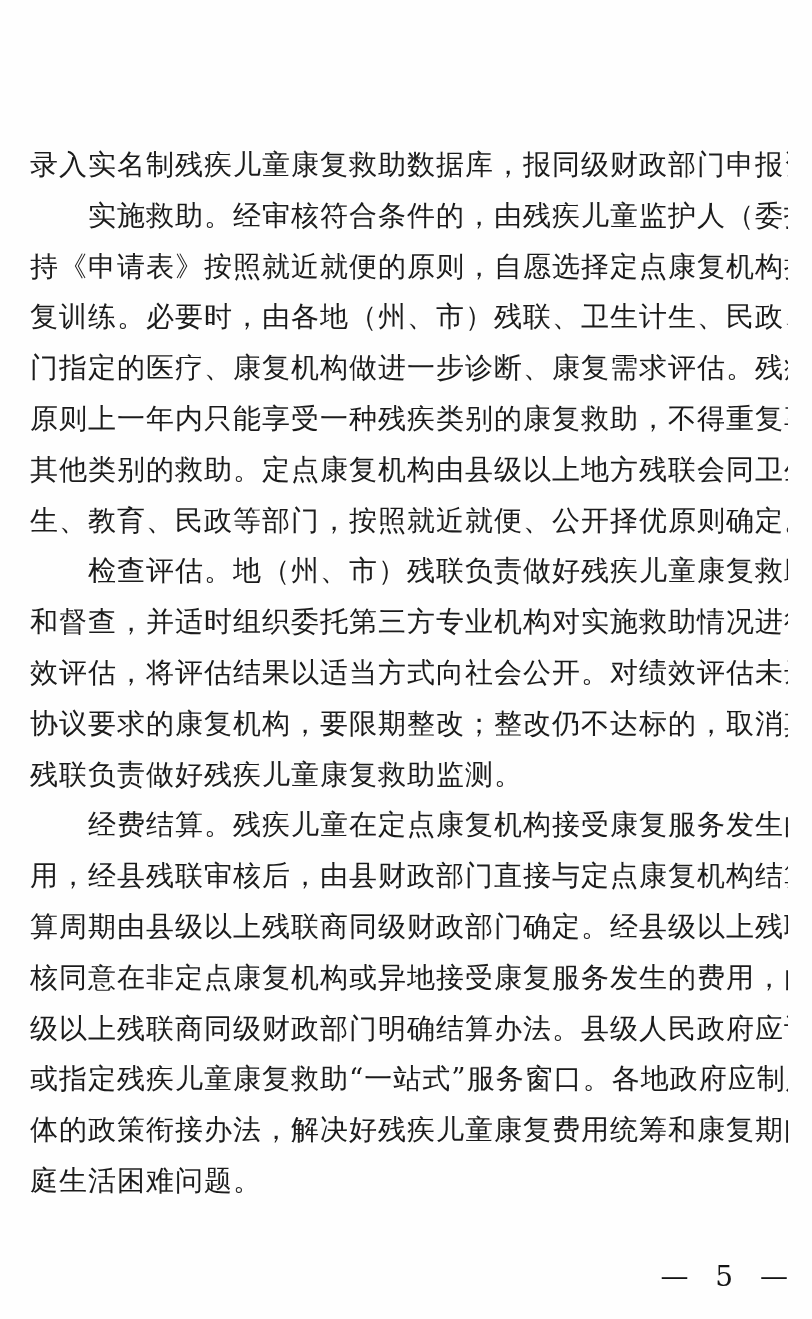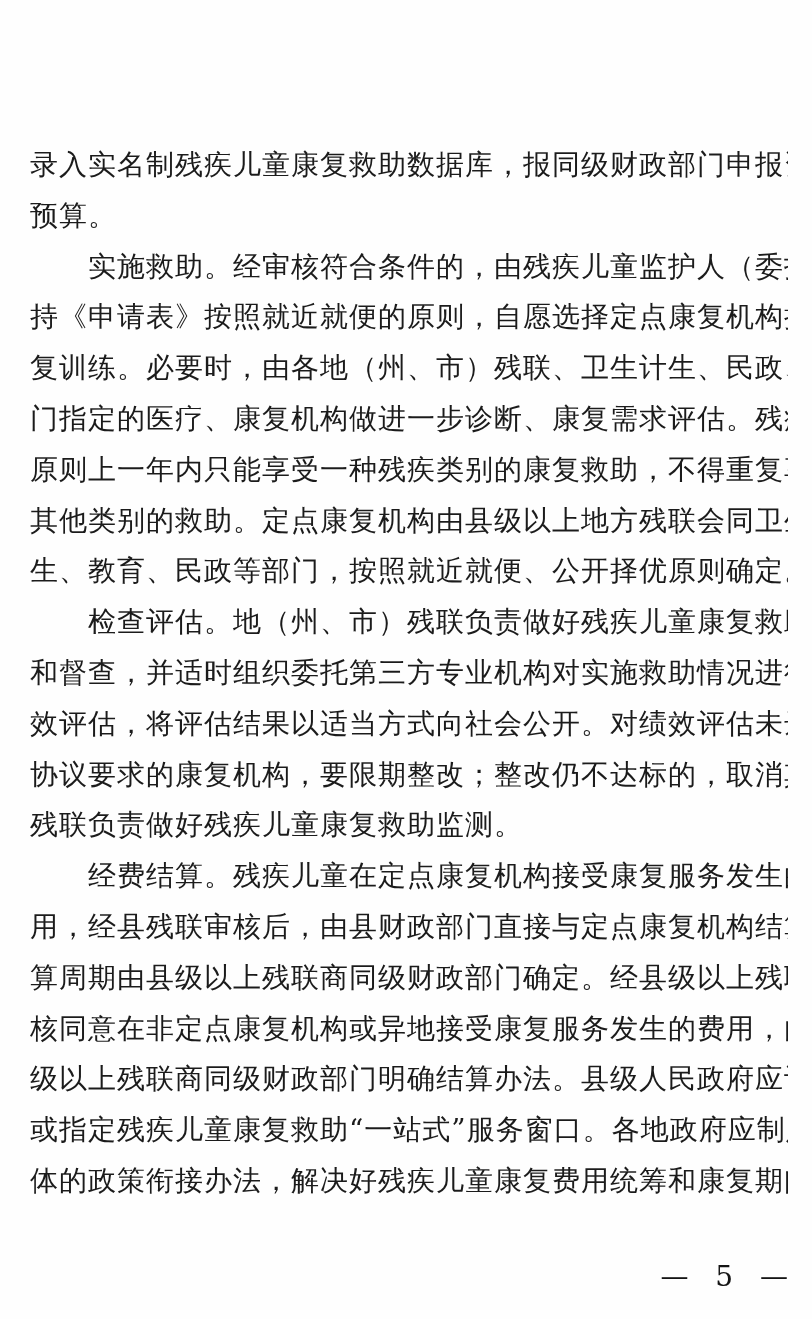--- a/index.html
+++ b/index.html
@@ -47,35 +47,35 @@
     word-spacing: 14px;
     color: #141414;
   }
 </style>
 </head>
 <body>
 
 <div class="page">
   <div class="doc-body">
       <div class="line">录入实名制残疾儿童康复救助数据库，报同级财政部门申报资金</div>
-      <div class="line last">预算。</div>
       <div class="line indent">实施救助。经审核符合条件的，由残疾儿童监护人（委托人）</div>
       <div class="line">持《申请表》按照就近就便的原则，自愿选择定点康复机构接受康</div>
       <div class="line">复训练。必要时，由各地（州、市）残联、卫生计生、民政、教育等部</div>
       <div class="line">门指定的医疗、康复机构做进一步诊断、康复需求评估。残疾儿童</div>
       <div class="line">原则上一年内只能享受一种残疾类别的康复救助，不得重复享受</div>
       <div class="line">其他类别的救助。定点康复机构由县级以上地方残联会同卫生计</div>
       <div class="line last">生、教育、民政等部门，按照就近就便、公开择优原则确定。</div>
       <div class="line indent">检查评估。地（州、市）残联负责做好残疾儿童康复救助监测</div>
       <div class="line">和督查，并适时组织委托第三方专业机构对实施救助情况进行绩</div>
       <div class="line">效评估，将评估结果以适当方式向社会公开。对绩效评估未达到</div>
       <div class="line">协议要求的康复机构，要限期整改；整改仍不达标的，取消其参加</div>
       <div class="line last">残联负责做好残疾儿童康复救助监测。</div>
       <div class="line indent">经费结算。残疾儿童在定点康复机构接受康复服务发生的费</div>
       <div class="line">用，经县残联审核后，由县财政部门直接与定点康复机构结算，结</div>
       <div class="line">算周期由县级以上残联商同级财政部门确定。经县级以上残联审</div>
       <div class="line">核同意在非定点康复机构或异地接受康复服务发生的费用，由县</div>
       <div class="line">级以上残联商同级财政部门明确结算办法。县级人民政府应设立</div>
       <div class="line">或指定残疾儿童康复救助“一站式”服务窗口。各地政府应制定具</div>
       <div class="line">体的政策衔接办法，解决好残疾儿童康复费用统筹和康复期间家</div>
+      <div class="line last">庭生活困难问题。</div>
     </div>
   <div class="page-number">— 5 —</div>
 </div>
 
 </body></html>

